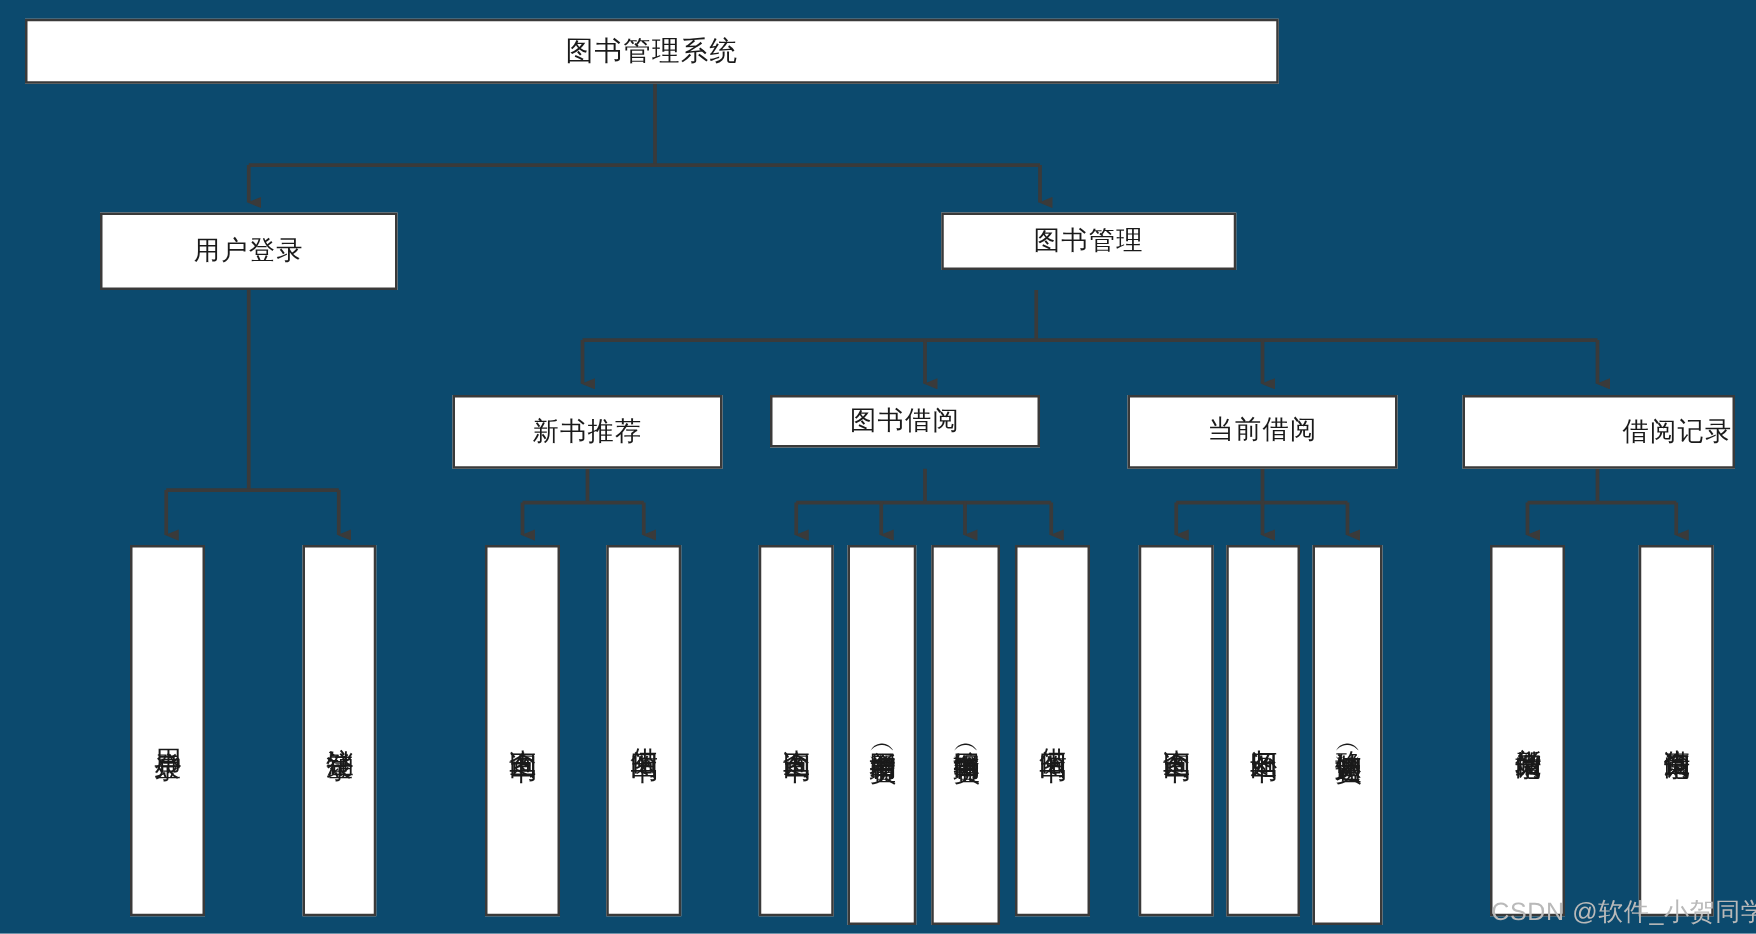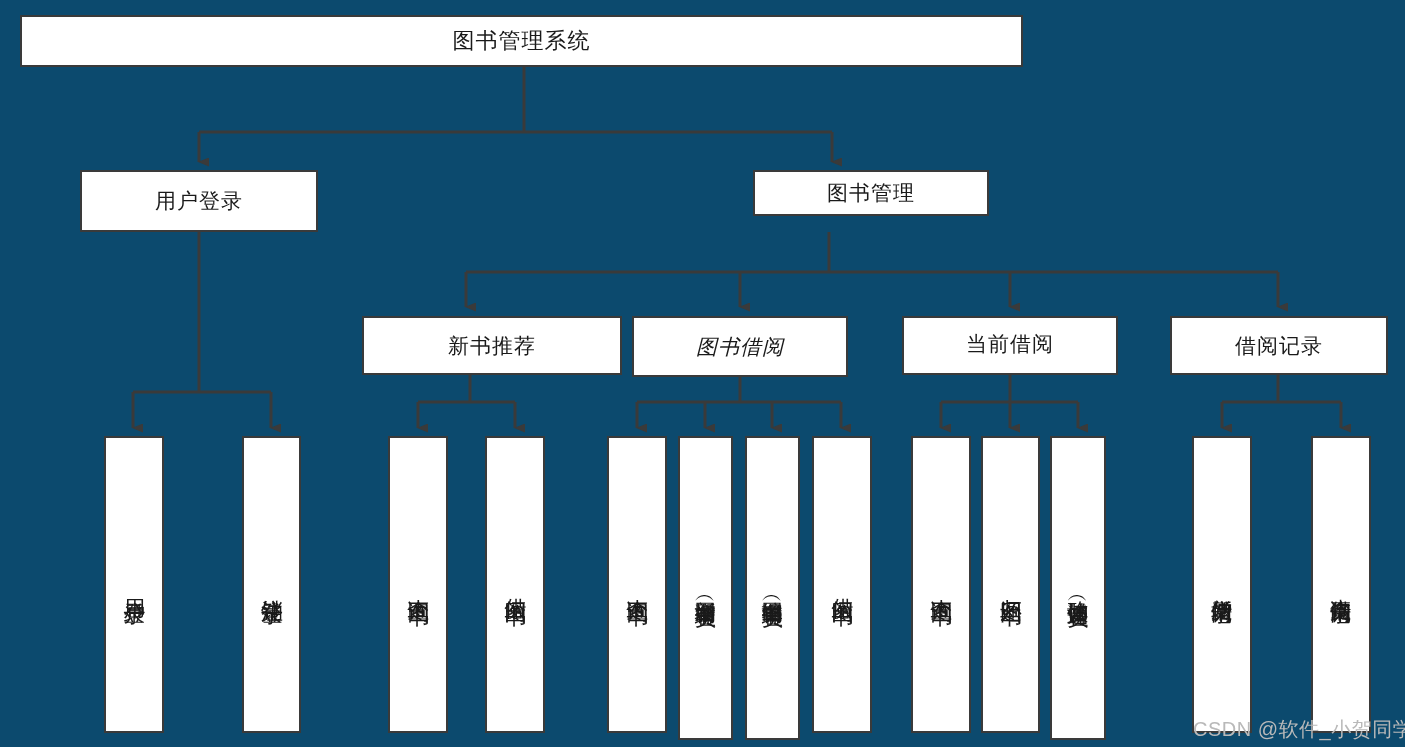--- a/index.html
+++ b/index.html
@@ -135,33 +135,33 @@
   </div>
 
   <div class="node h" style="left:80px; top:170px; width:238px; height:62px;">
     <span class="label">用户登录</span>
   </div>
 
   <div class="node h" style="left:753px; top:170px; width:236px; height:46px;">
     <span class="label">图书管理</span>
   </div>
 
-  <div class="node h" style="left:362px; top:316px; width:260px; height:59px;">
+  <div class="node h" style="left:362px; top:316px; width:216px; height:59px;">
     <span class="label">新书推荐</span>
   </div>
 
-  <div class="node h" style="left:632px; top:316px; width:216px; height:61px;font-style:italic;">
+  <div class="node h" style="left:616px; top:316px; width:216px; height:42px;">
     <span class="label">图书借阅</span>
   </div>
 
   <div class="node h" style="left:902px; top:316px; width:216px; height:59px;font-family:Liberation Mono, monospace;">
     <span class="label">当前借阅</span>
   </div>
 
-  <div class="node h" style="left:1170px; top:316px; width:218px; height:59px;">
+  <div class="node h" style="left:1170px; top:316px; width:218px; height:59px;justify-content:flex-end;">
     <span class="label">借阅记录</span>
   </div>
 
   <div class="node v" style="left:104px; top:436px; width:60px; height:297px;">
     <span class="label">用户登录</span>
   </div>
 
   <div class="node v" style="left:242px; top:436px; width:59px; height:297px;">
     <span class="label">注销登录</span>
   </div>

